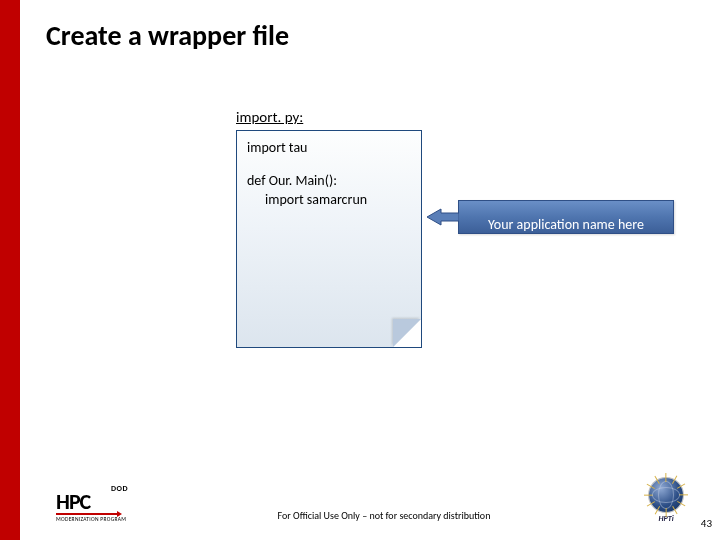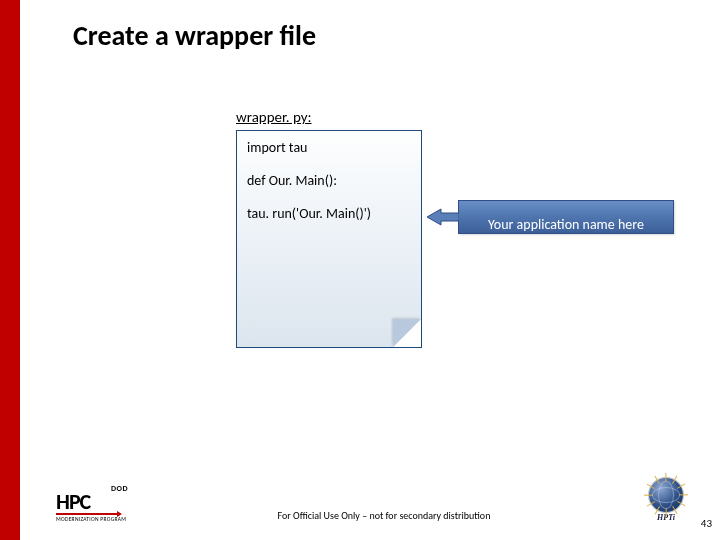--- a/index.html
+++ b/index.html
@@ -19,21 +19,20 @@
     height: 100%;
     background: #c00000;
   }
   .title {
     position: absolute;
     left: 46px;
     top: 18px;
     font-size: 28px;
     font-weight: bold;
     color: #000;
-    margin-left: 27px;
   }
   .file-label {
     position: absolute;
     left: 236px;
     top: 108px;
     font-size: 15px;
     color: #000;
     text-decoration: underline;
   }
   .code-box {
@@ -160,38 +159,38 @@
   .spikes {
     position: absolute; inset: -6px;
   }
   .spikes i {
     position: absolute; left: 50%; top: 50%;
     width: 1.3px; height: 9px; background: #d6b24a;
     transform-origin: 50% 22px;
   }
   .hpti {
     text-align: center; font-size: 8px; font-weight: bold;
-    font-style: italic; color: #224; margin-top: 1px; font-family: Liberation Serif, serif;
+    font-style: italic; color: #224; margin-top: 1px;
   }
 </style>
 </head>
 <body>
 
 <div class="red-band"></div>
 
 <div class="title">Create a wrapper file</div>
 
-<div class="file-label">wrapper. py:</div>
+<div class="file-label">import. py:</div>
 
 <div class="code-box">
   <div>import tau</div>
   <div class="gap"></div>
   <div>def Our. Main():</div>
+  <span class="indent">import samarcrun</span>
   <div class="gap"></div>
-  <div>tau. run('Our. Main()')</div>
   <div class="page-curl"></div>
 </div>
 
 <div class="callout-arrow">
   <svg width="32" height="18" viewBox="0 0 32 18">
     <polygon points="0,9 14,1 14,5 32,5 32,13 14,13 14,17" fill="#5a7fb8" stroke="#2f4f86" stroke-width="1"></polygon>
   </svg>
 </div>
 <div class="callout">
   <span>Your application name here</span>

